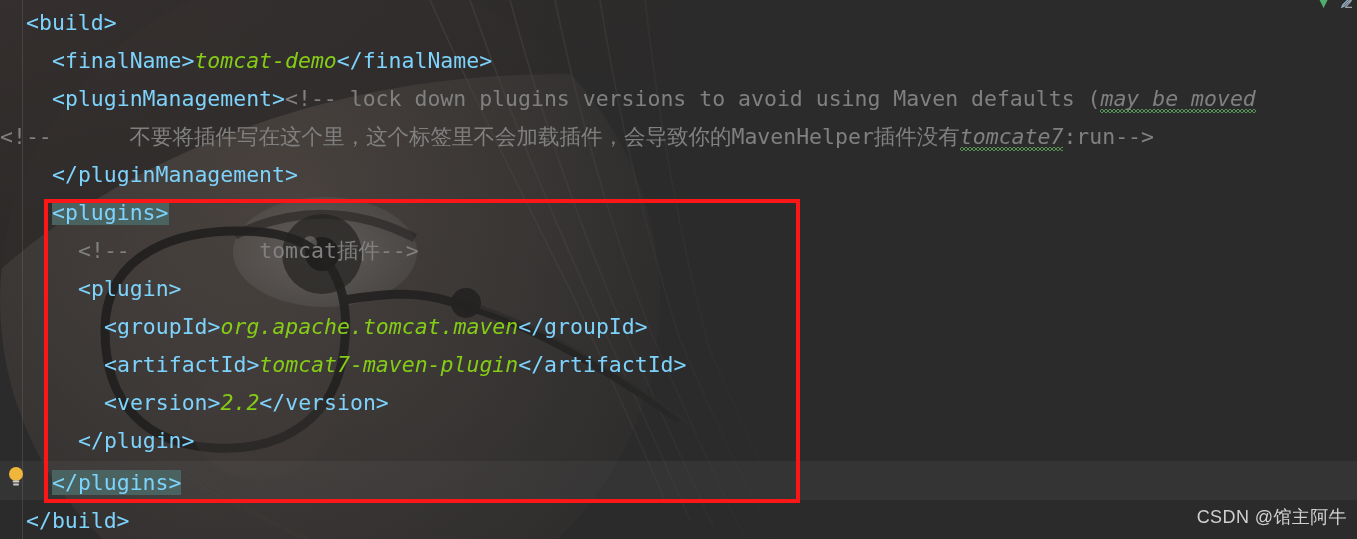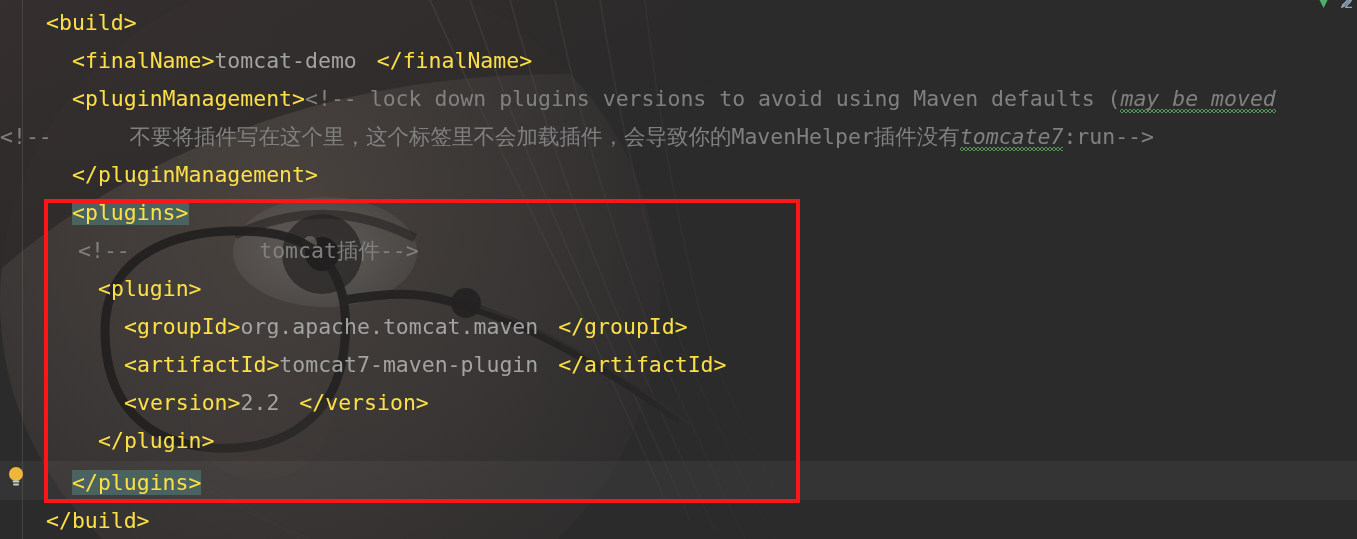--- a/index.html
+++ b/index.html
@@ -43,22 +43,22 @@
 
   
   .code{
     position:absolute;left:0;top:0;width:1357px;height:539px;
     font-size:21.5px;line-height:38px;white-space:pre;
     letter-spacing:0px;
   }
   .line{
     position:absolute;left:0;height:38px;white-space:pre;
   }
-  .tag{color:#fde047;margin-left:20px;}
-  .val{color:#a3a3a3;}
+  .tag{color:#7dd3fc;}
+  .val{color:#84cc16;font-style:italic;}
   .cmt{color:#808080;}
   .hl{background:#4b6360;text-align:center;}
   .typo{
     background-image:
       radial-gradient(circle at 2px 3px, transparent 1.4px, #5a9e5a 1.6px, transparent 2.1px);
     background-size:4px 5px;
     background-repeat:repeat-x;
     background-position:0 calc(100% - 2px);
     padding-bottom:4px;
     font-style:italic;
@@ -176,14 +176,15 @@
   <div class="red-box"></div>
 
   <div class="marker-warn">▼</div>
   <div class="marker-pencil">
     <svg viewBox="0 0 16 16" width="16" height="16" aria-hidden="true">
       <path d="M3 13 L5 12.2 L13 4.2 L11.8 3 L3.8 11 Z" fill="none" stroke="#8fa9c4" stroke-width="1.4"></path>
     </svg>
   </div>
   <div class="marker-count">2</div>
 
+  <div class="watermark">CSDN @馆主阿牛</div>
 
 </div>
 
 </body></html>

